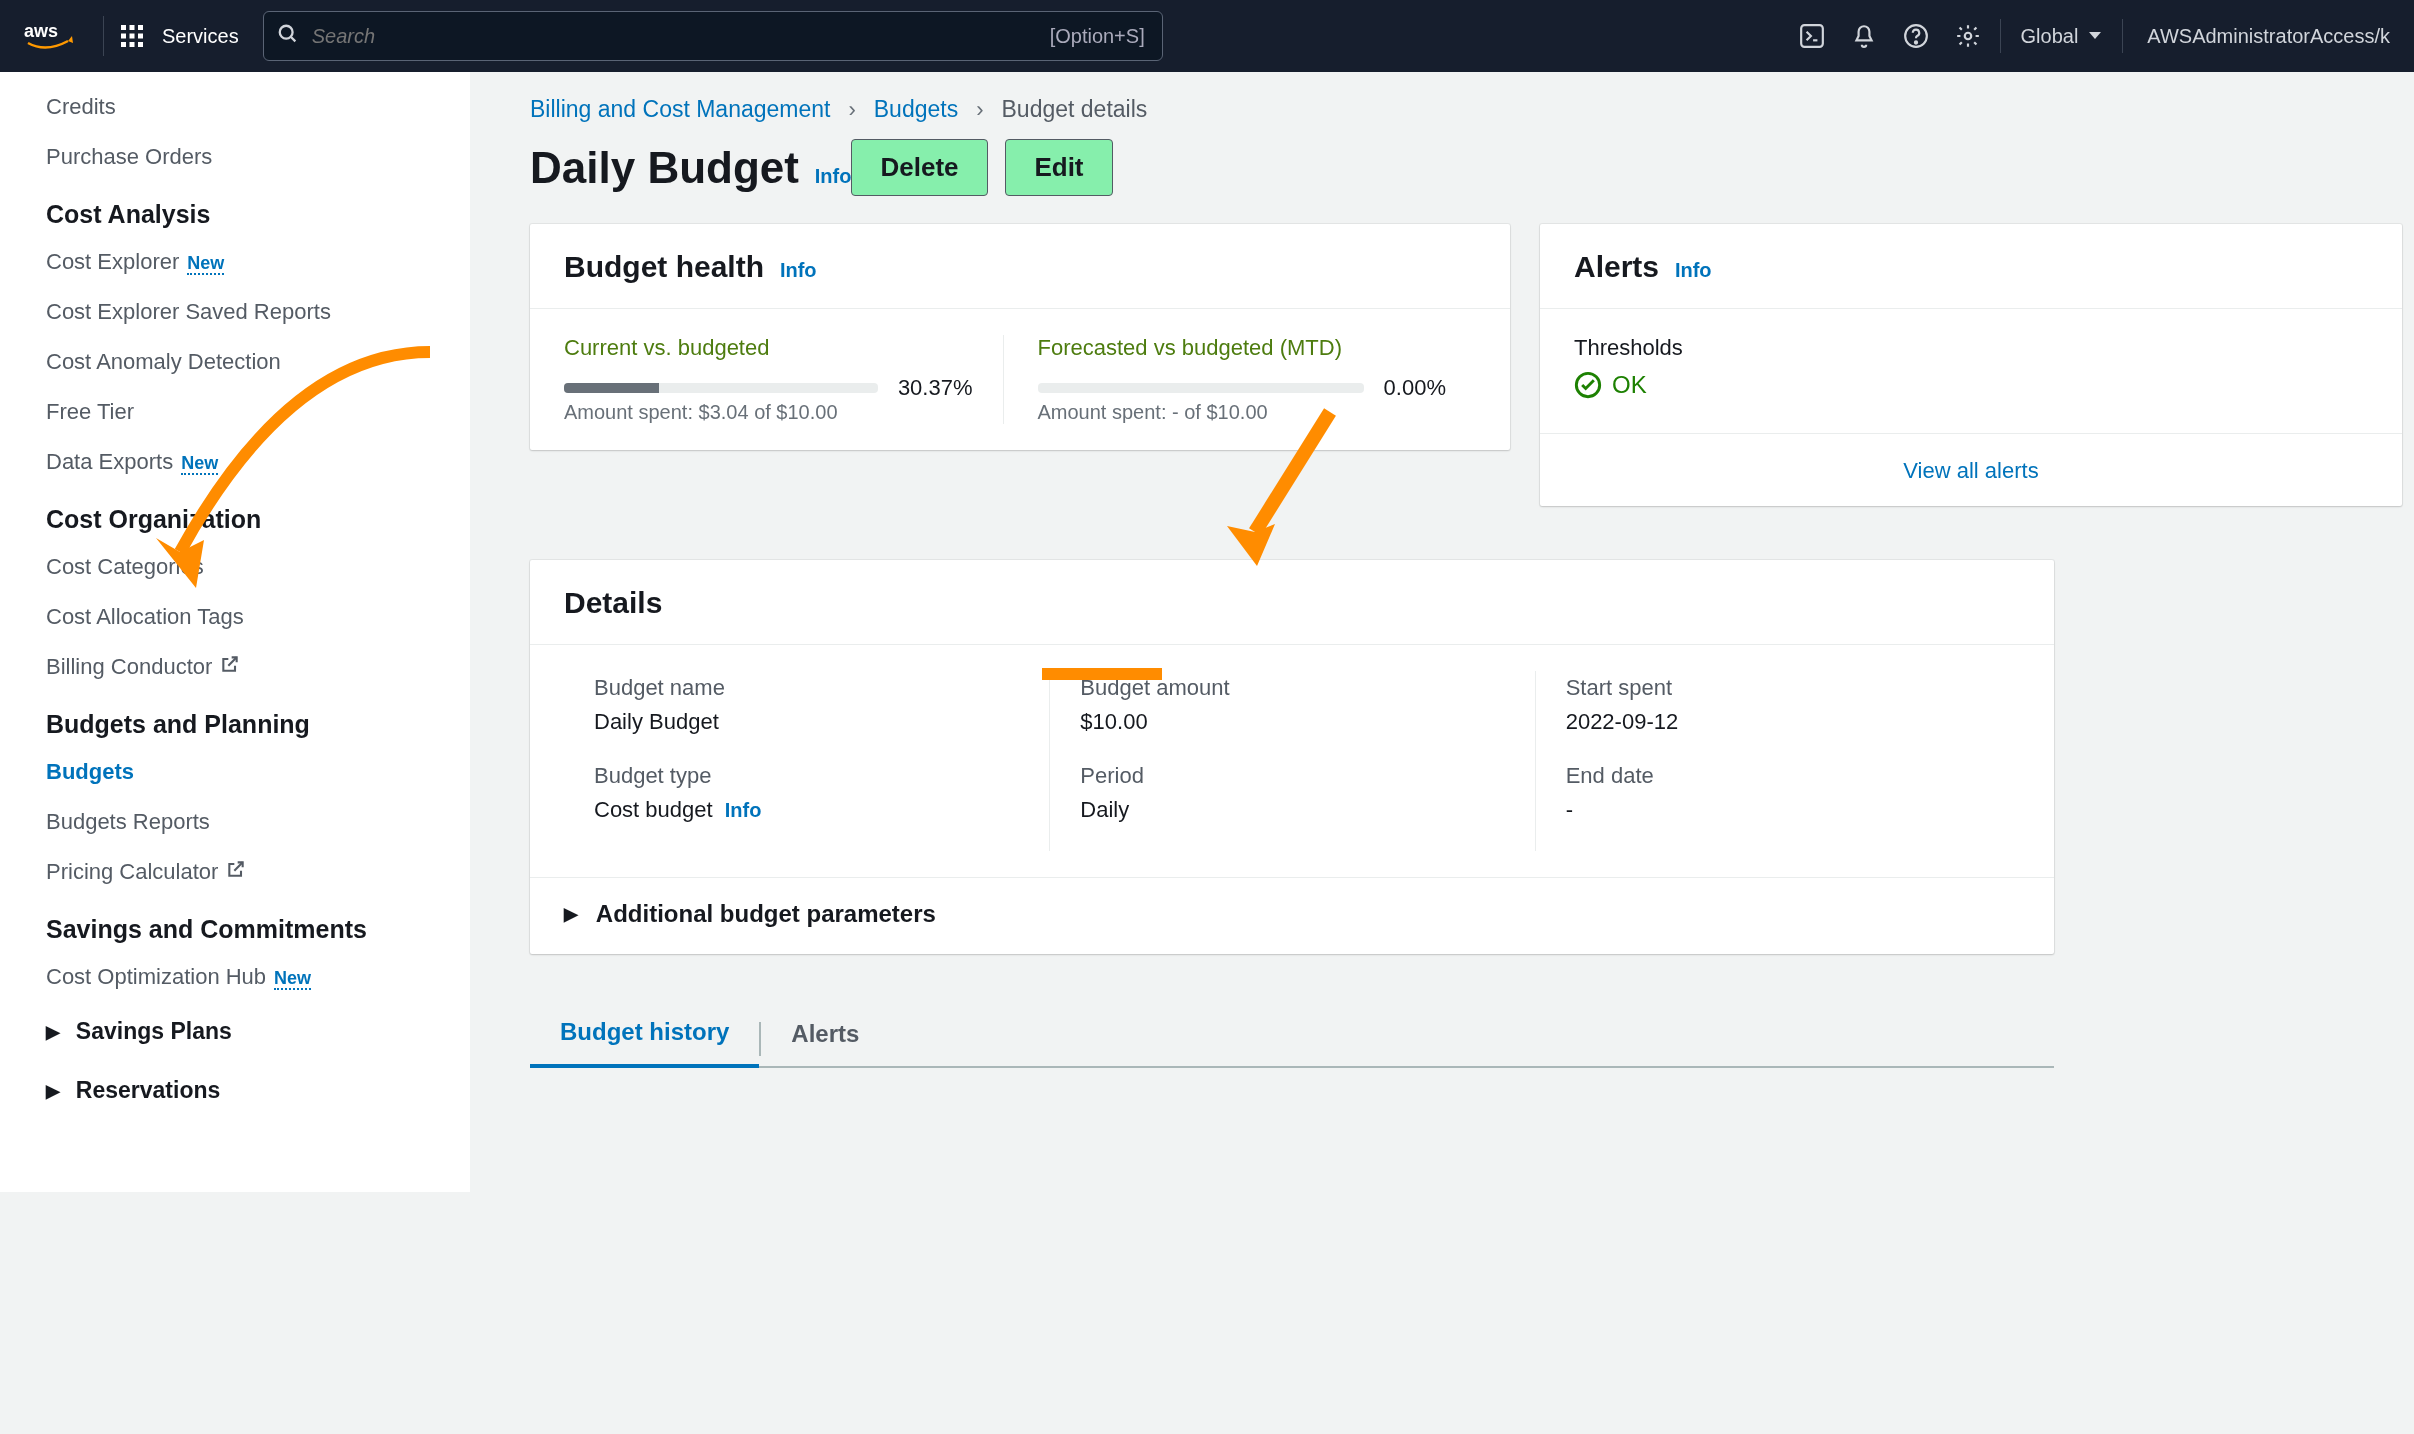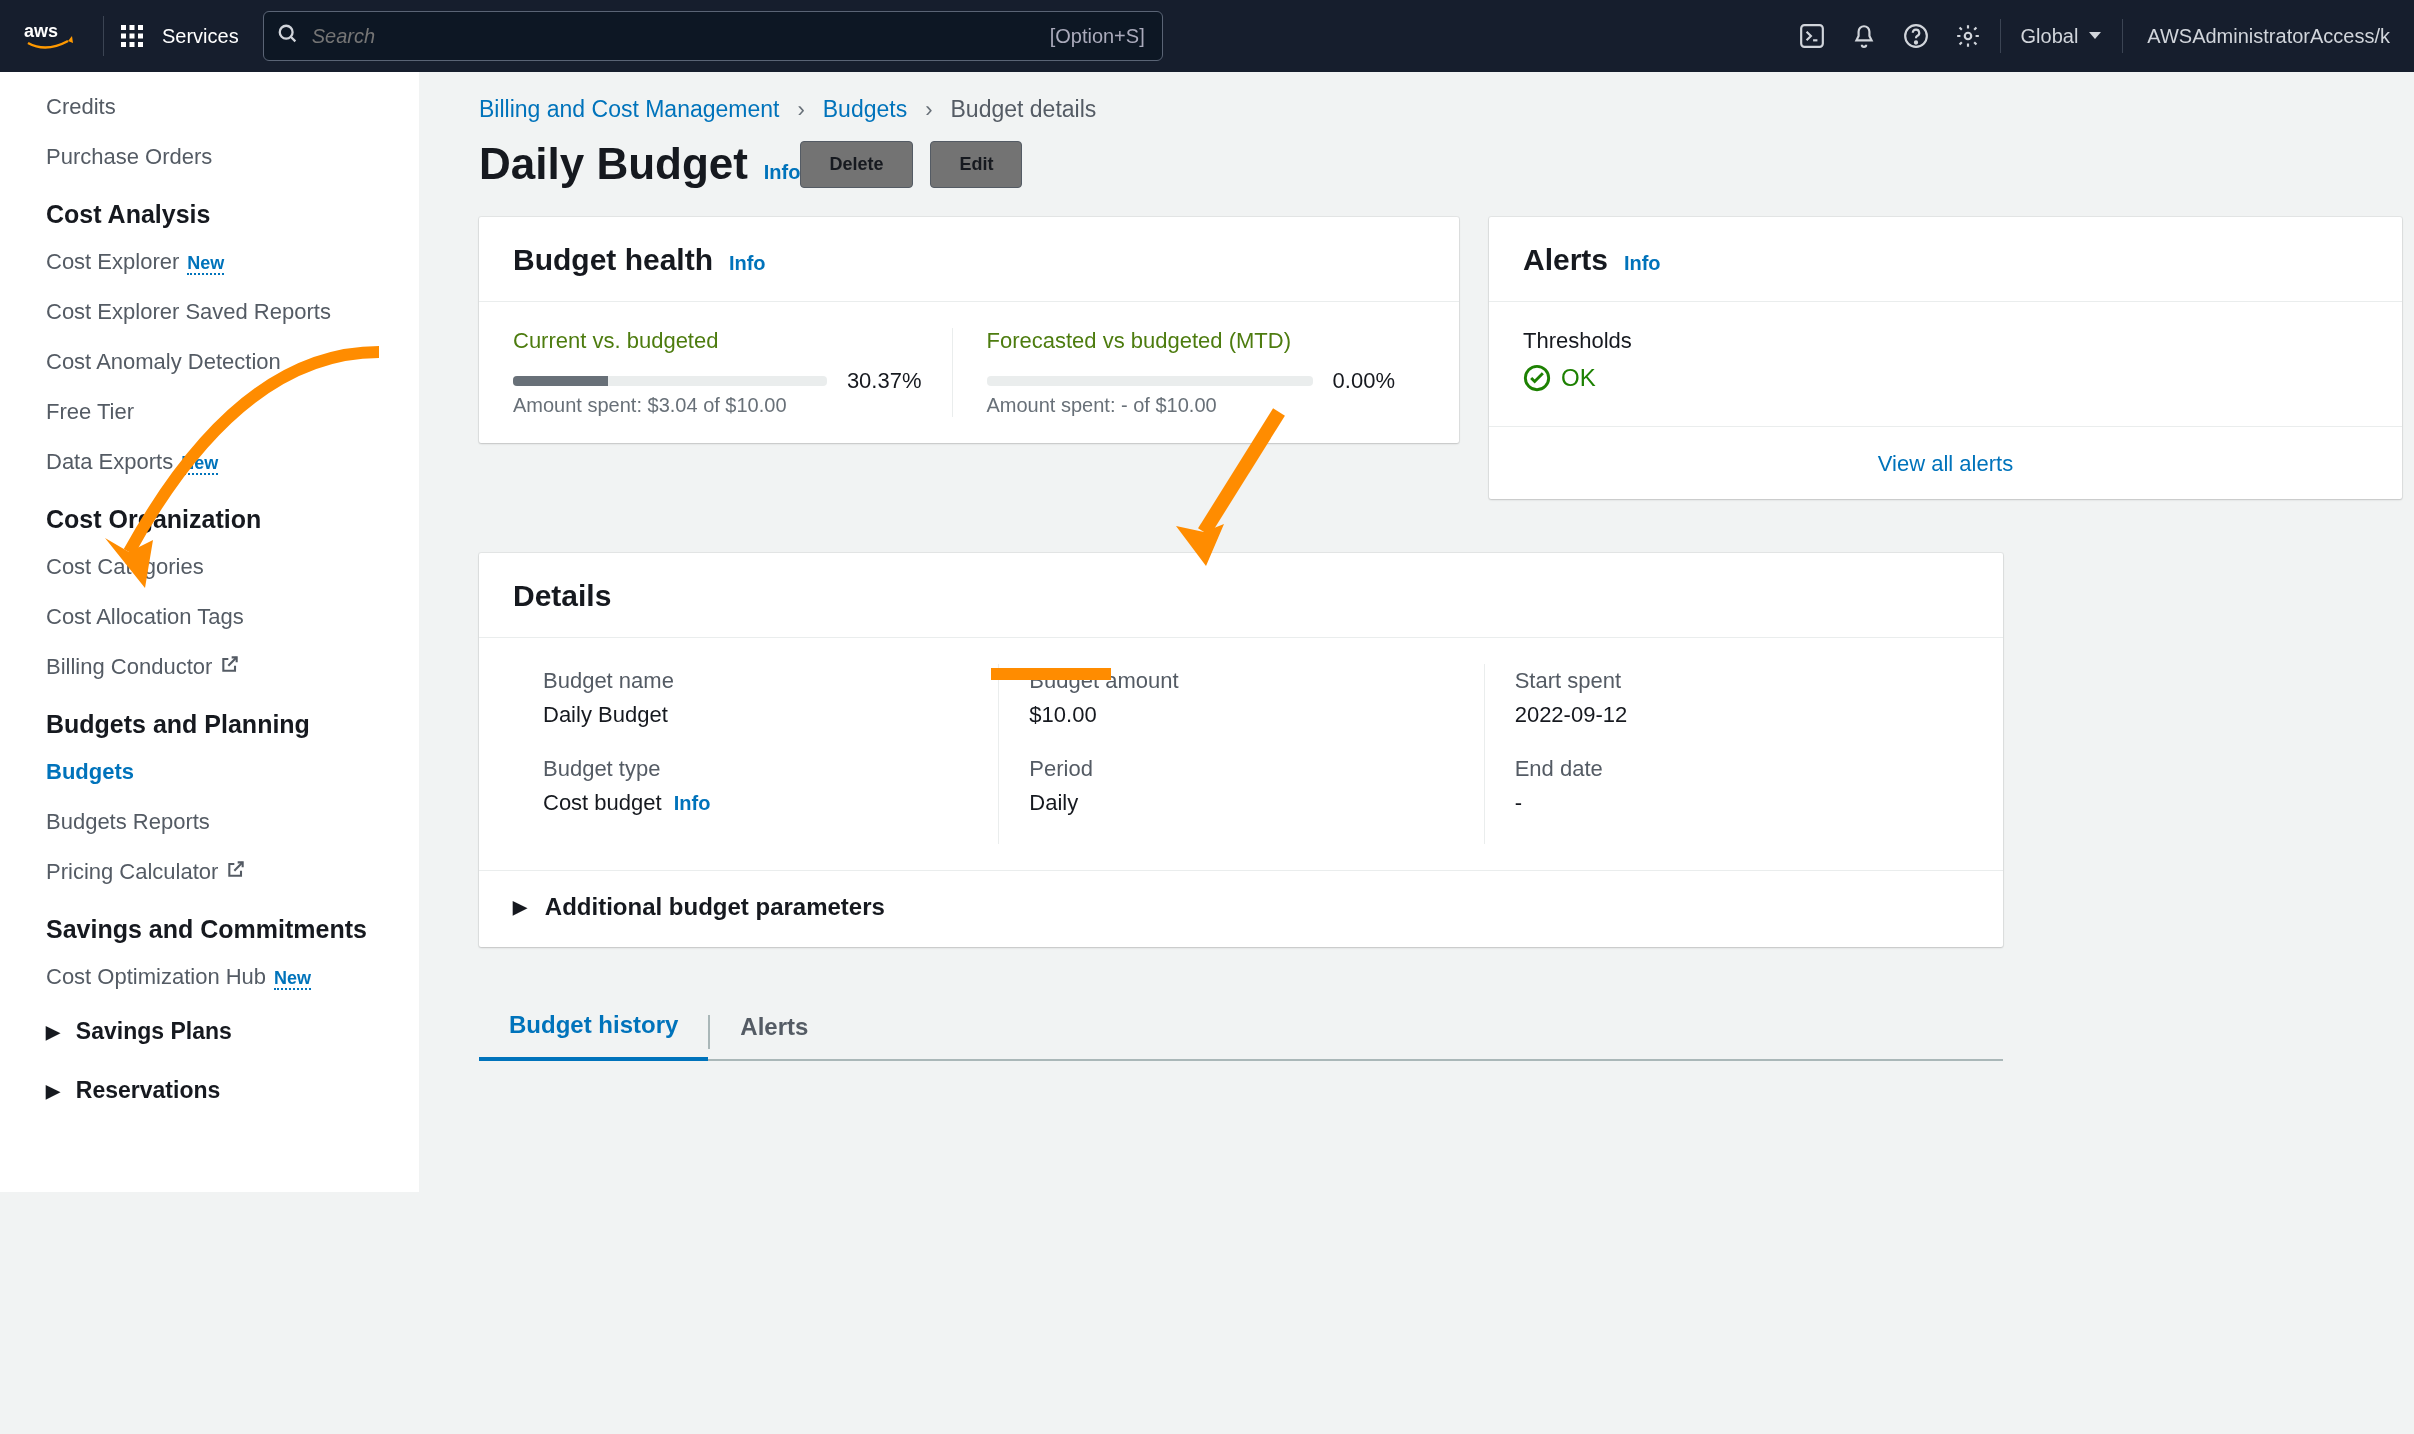--- a/index.html
+++ b/index.html
@@ -16,42 +16,42 @@
   .topnav .searchwrap .search-icn { position:absolute; left:14px; color:#d1d5db; }
   .topnav .searchwrap .shortcut { position:absolute; right:18px; color:#aab; font-size:20px; font-style:normal; }
   .topnav .spacer { flex: 1; }
   .topnav .topicon { width: 52px; height: 40px; display:flex; align-items:center; justify-content:center; color:#d1d5db; }
   .topnav .sep { width:1px; height:34px; background:#3b4453; margin:0 6px; }
   .topnav .region { padding: 0 14px; color:#d1d5db; font-size:20px; display:flex; align-items:center; gap:10px; }
   .topnav .acct { padding: 0 18px; color:#d1d5db; font-size:20px; white-space:nowrap; overflow:hidden; }
 
   
   .layout { display:flex; }
-  .sidebar { width: 419px; background:#fff; padding: 10px 0 40px 46px; min-height: 1120px; }
+  .sidebar { width: 470px; background:#fff; padding: 10px 0 40px 46px; min-height: 1120px; }
   .sidebar a { display:block; color:#545b64; text-decoration:none; font-size:22px; padding: 12px 0; }
   .sidebar a.active { color:#0073bb; font-weight:700; }
   .sidebar .section { font-size:25px; font-weight:700; color:#16191f; padding: 18px 0 8px 0; }
   .sidebar .badge-new { color:#0073bb; font-size:18px; font-weight:700; border-bottom:2px dotted #0073bb; margin-left:8px; }
   .sidebar .ext { margin-left:8px; color:#545b64; }
   .sidebar .caret-row { display:flex; align-items:center; gap:16px; font-size:23px; font-weight:700; color:#16191f; padding:16px 0;}
   .sidebar .caret-row .caret { font-size:18px; }
 
   .main { flex:1; padding: 24px 12px 40px 60px; position:relative; }
 
   
   .breadcrumb { display:flex; align-items:center; gap:18px; font-size:23px; margin-bottom: 16px; }
   .breadcrumb a { color:#0073bb; text-decoration:none; }
   .breadcrumb .chev { color:#687078; font-size:22px; }
   .breadcrumb .current { color:#545b64; }
 
   
   .titlerow { display:flex; align-items:center; justify-content:flex-start; margin-bottom: 28px; }
   .titlerow h1 { font-size:44px; font-weight:700; color:#16191f; display:inline; }
   .info-link { color:#0073bb; font-size:20px; font-weight:700; margin-left:12px; }
-  .btn { background:#737373; border:1.5px solid #545b64; border-radius:4px; padding: 12px 28px; font-size:18px; font-weight:700; color:#16191f; cursor:pointer; }
+  .btn { background:#86efac; border:1.5px solid #545b64; border-radius:4px; padding: 12px 28px; font-size:26px; font-weight:700; color:#16191f; cursor:pointer; }
   .btn + .btn { margin-left:14px; }
 
   
   .cards-row { display:flex; gap:30px; align-items:flex-start; margin-bottom: 54px; }
   .card { background:#fff; box-shadow: 0 1px 2px rgba(0,0,0,0.15), 0 0 0 1px rgba(0,0,0,0.05); border-radius:2px; }
   .card-header { padding: 26px 34px 24px 34px; border-bottom:1px solid #eaeded; }
   .card-header h2 { font-size:30px; font-weight:700; display:inline; }
   .card-body { padding: 26px 34px; }
 
   .health-card { flex: 0 0 980px; }

